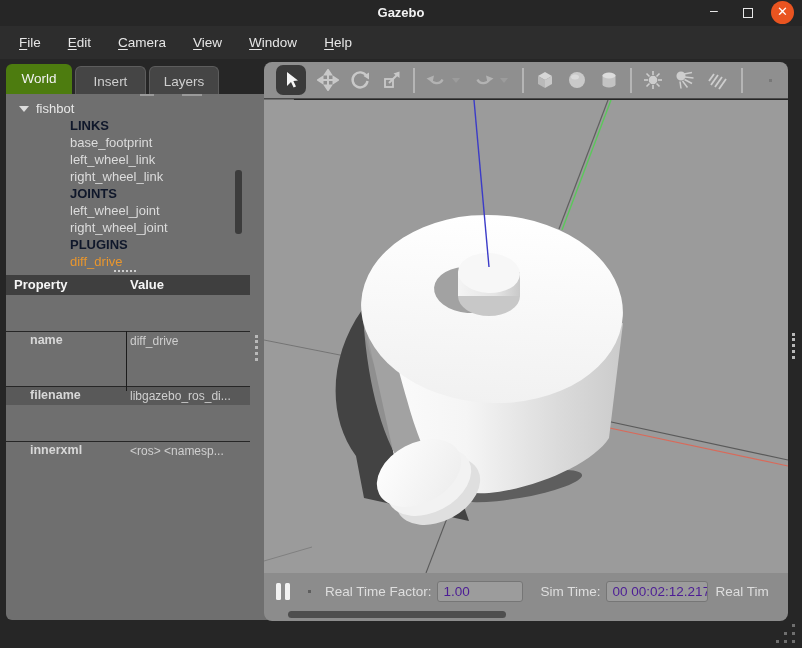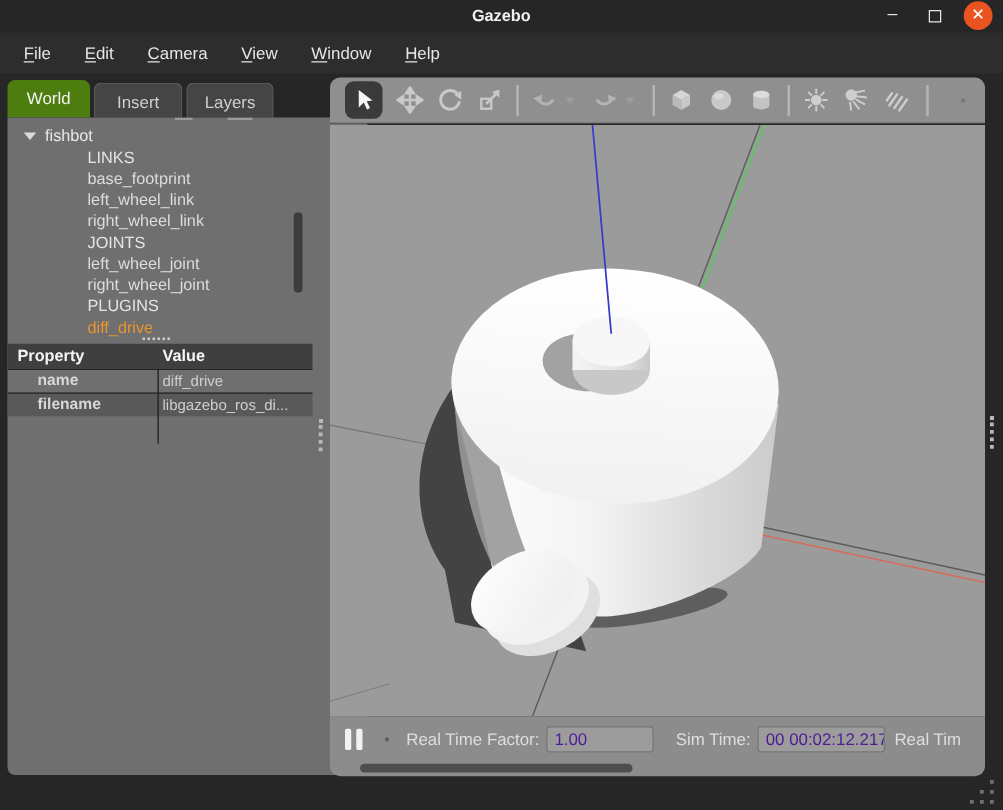--- a/index.html
+++ b/index.html
@@ -25,33 +25,33 @@
 
   
   .tab { top:64px; height:30px; border-radius:6px 6px 0 0; font-size:13.5px; text-align:center; line-height:29px; }
   .tab.active { background:#4d7c0f; color:#f2f2f2; }
   .tab.inactive { background:#454545; border:1px solid #5d5d5d; border-bottom:none; color:#cfcfcf; height:28px; top:66px; }
 
   
   .sidepanel { left:6px; top:94px; width:288px; height:526px; background:#6f6f6f; border-radius:0 6px 6px 6px; overflow:hidden; }
   .frag { background:#9a9a9a; height:2px; }
   .tree-row { left:0; width:236px; height:17px; font-size:13px; color:#dcdcdc; white-space:nowrap; }
-  .tree-row.section { font-weight:normal; color:#e5e5e5; }
+  .tree-row.section { font-weight:bold; color:#0f172a; }
   .tree-row.selected { color:#E8962E; }
   .tree-root { color:#e8e8e8; }
   .caret-down { position:absolute; left:13px; top:5px; width:0; height:0;
                 border-left:5px solid transparent; border-right:5px solid transparent; border-top:6px solid #dcdcdc; }
   .tree-scroll { left:229px; top:76px; width:7px; height:64px; background:#3c3c3c; border-radius:3px; }
   .h-splitter { left:108px; top:176px; width:22px; height:0; border-top:2px dotted #cfcfcf; }
 
   
   .prop-table { left:0; top:181px; width:244px; }
   .prop-head { height:20px; background:#3f3f3f; position:relative; }
   .prop-head span { position:absolute; top:2px; font-size:13px; font-weight:bold; color:#f5f5f5; }
-  .prop-row { height:19px; position:relative; border-top:1px solid #262626; }
+  .prop-row { height:19px; position:relative; border-top:1px solid #262626;margin-top:36px; }
   .prop-row.hl { background:#595959; }
   .prop-row:last-child { border-bottom:1px solid #262626; }
   .prop-key { position:absolute; left:24px; top:1px; font-size:12.5px; font-weight:bold; color:#d8d8d8; }
   .prop-val { position:absolute; left:124px; top:2px; width:118px; font-size:12px; color:#cfcfcf;
               white-space:nowrap; overflow:hidden; }
   .col-div { position:absolute; left:120px; top:0; width:1px; height:78px; background:#1c1c1c; }
 
   
   .v-dots { width:0; height:26px; border-left:3px dotted #b9b9b9; }
 
@@ -157,20 +157,24 @@
       <span style="left:124px;">Value</span>
     </div>
     <div style="position:relative;">
       <div class="prop-row">
         <span class="prop-key">name</span>
         <span class="prop-val">diff_drive</span>
       </div>
       <div class="prop-row hl">
         <span class="prop-key">filename</span>
         <span class="prop-val">libgazebo_ros_di...</span>
+      </div>
+      <div class="prop-row">
+        <span class="prop-key">innerxml</span>
+        <span class="prop-val">&lt;ros&gt;  &lt;namesp...</span>
       </div>
       <div class="col-div" style="height:60px; top:-0px;"></div>
     </div>
   </div>
 </div>
 
 <div class="abs v-dots" style="left:255px; top:335px;"></div>
 
 <div class="abs v-dots" style="left:792px; top:333px;"></div>
 

